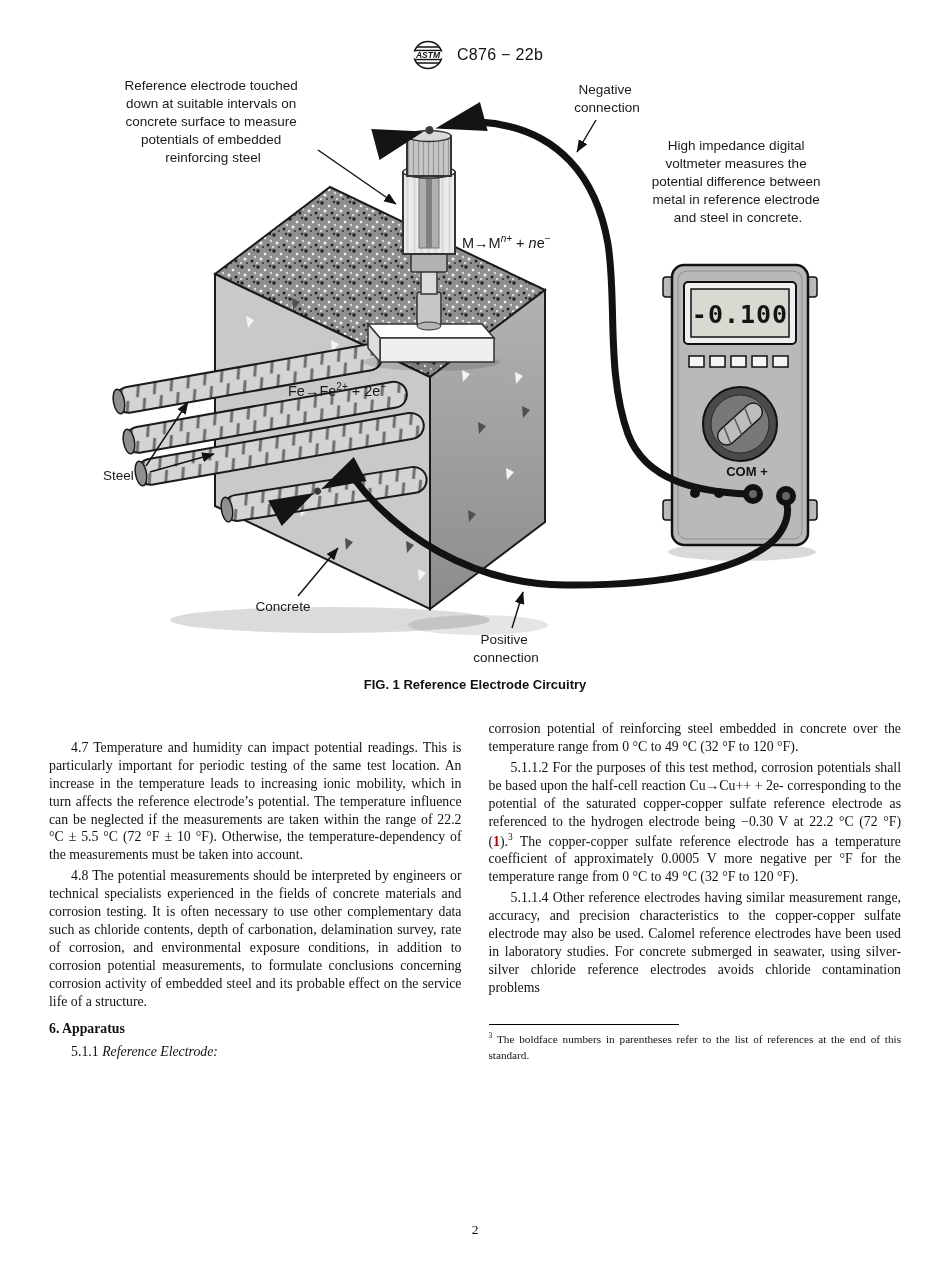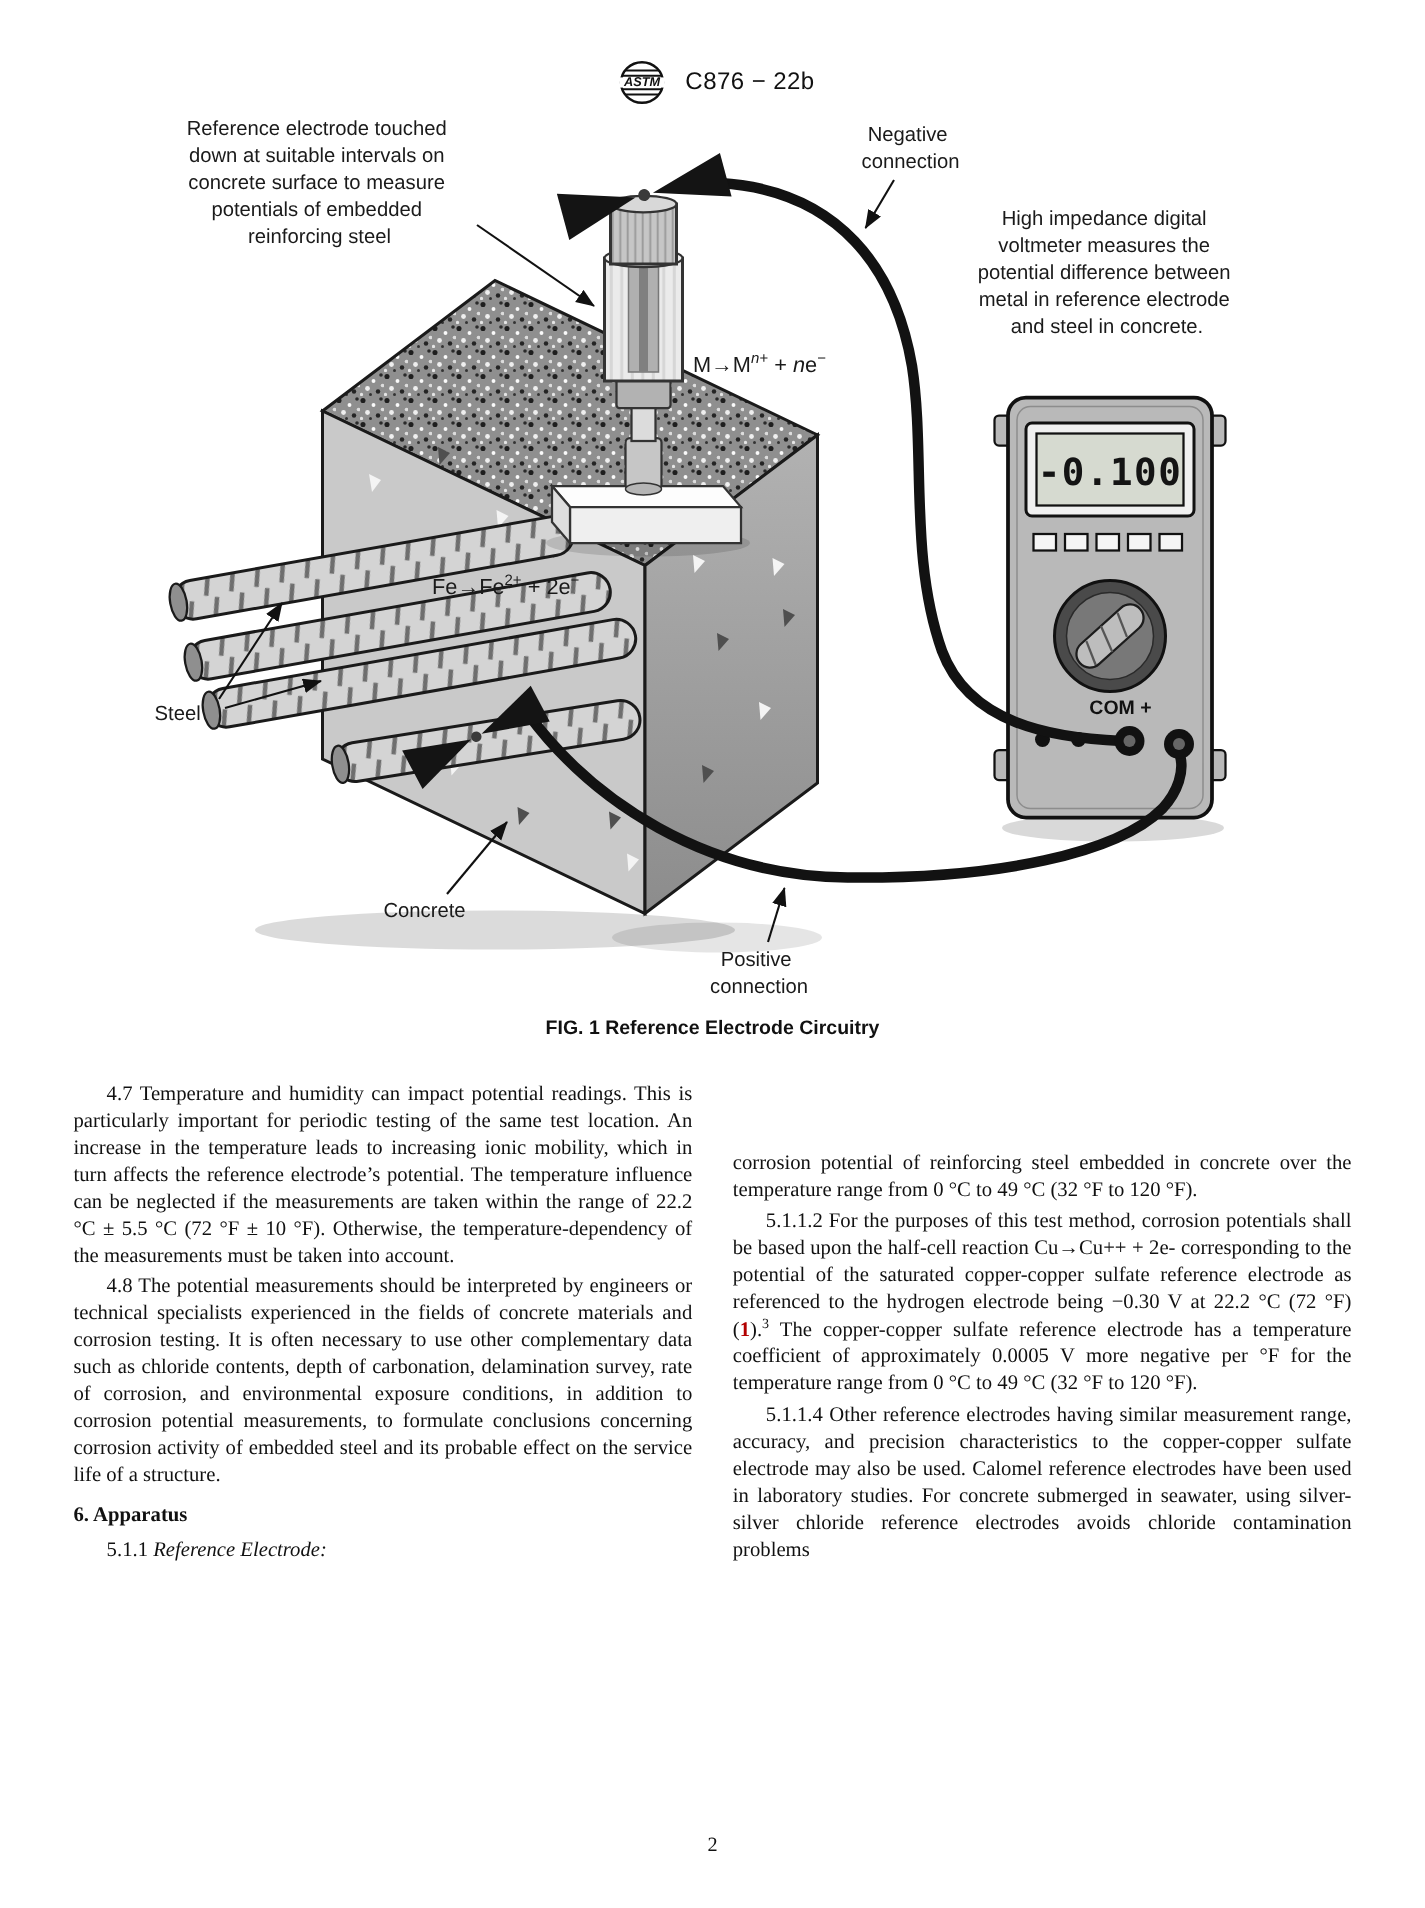--- a/index.html
+++ b/index.html
@@ -270,17 +270,21 @@
     <div class="col">
       <p>4.7 Temperature and humidity can impact potential readings. This is particularly important for periodic testing of the same test location. An increase in the temperature leads to increasing ionic mobility, which in turn affects the reference electrode’s potential. The temperature influence can be neglected if the measurements are taken within the range of 22.2 °C ± 5.5 °C (72 °F ± 10 °F). Otherwise, the temperature-dependency of the measurements must be taken into account.</p>
       <p>4.8 The potential measurements should be interpreted by engineers or technical specialists experienced in the fields of concrete materials and corrosion testing. It is often necessary to use other complementary data such as chloride contents, depth of carbonation, delamination survey, rate of corrosion, and environmental exposure conditions, in addition to corrosion potential measurements, to formulate conclusions concerning corrosion activity of embedded steel and its probable effect on the service life of a structure.</p>
       <p class="heading">6. Apparatus</p>
       <p><span>5.1.1</span> <span class="italic">Reference Electrode:</span></p>
     </div>
     <div class="col">
       <p class="no-indent">corrosion potential of reinforcing steel embedded in concrete over the temperature range from 0 °C to 49 °C (32 °F to 120 °F).</p>
       <p><span>5.1.1.2 For the purposes of this test method, corrosion potentials shall be based upon the half-cell reaction Cu→Cu++ + 2e- corresponding to the potential of the saturated copper-copper sulfate reference electrode as referenced to the hydrogen electrode being −0.30 V at 22.2 °C (72 °F) (</span><span class="ref-link bold">1</span><span>).</span><sup>3</sup><span> The copper-copper sulfate reference electrode has a temperature coefficient of approximately 0.0005 V more negative per °F for the temperature range from 0 °C to 49 °C (32 °F to 120 °F).</span></p>
       <p>5.1.1.4 Other reference electrodes having similar measurement range, accuracy, and precision characteristics to the copper-copper sulfate electrode may also be used. Calomel reference electrodes have been used in laboratory studies. For concrete submerged in seawater, using silver-silver chloride reference electrodes avoids chloride contamination problems</p>
+      <div class="footnote">
+        <div class="footnote-rule"></div>
+        <sup>3</sup><span> The boldface numbers in parentheses refer to the list of references at the end of this standard.</span>
+      </div>
     </div>
   </main>
 
   <div class="page-num">2</div>
 </div>
 
 </body></html>

